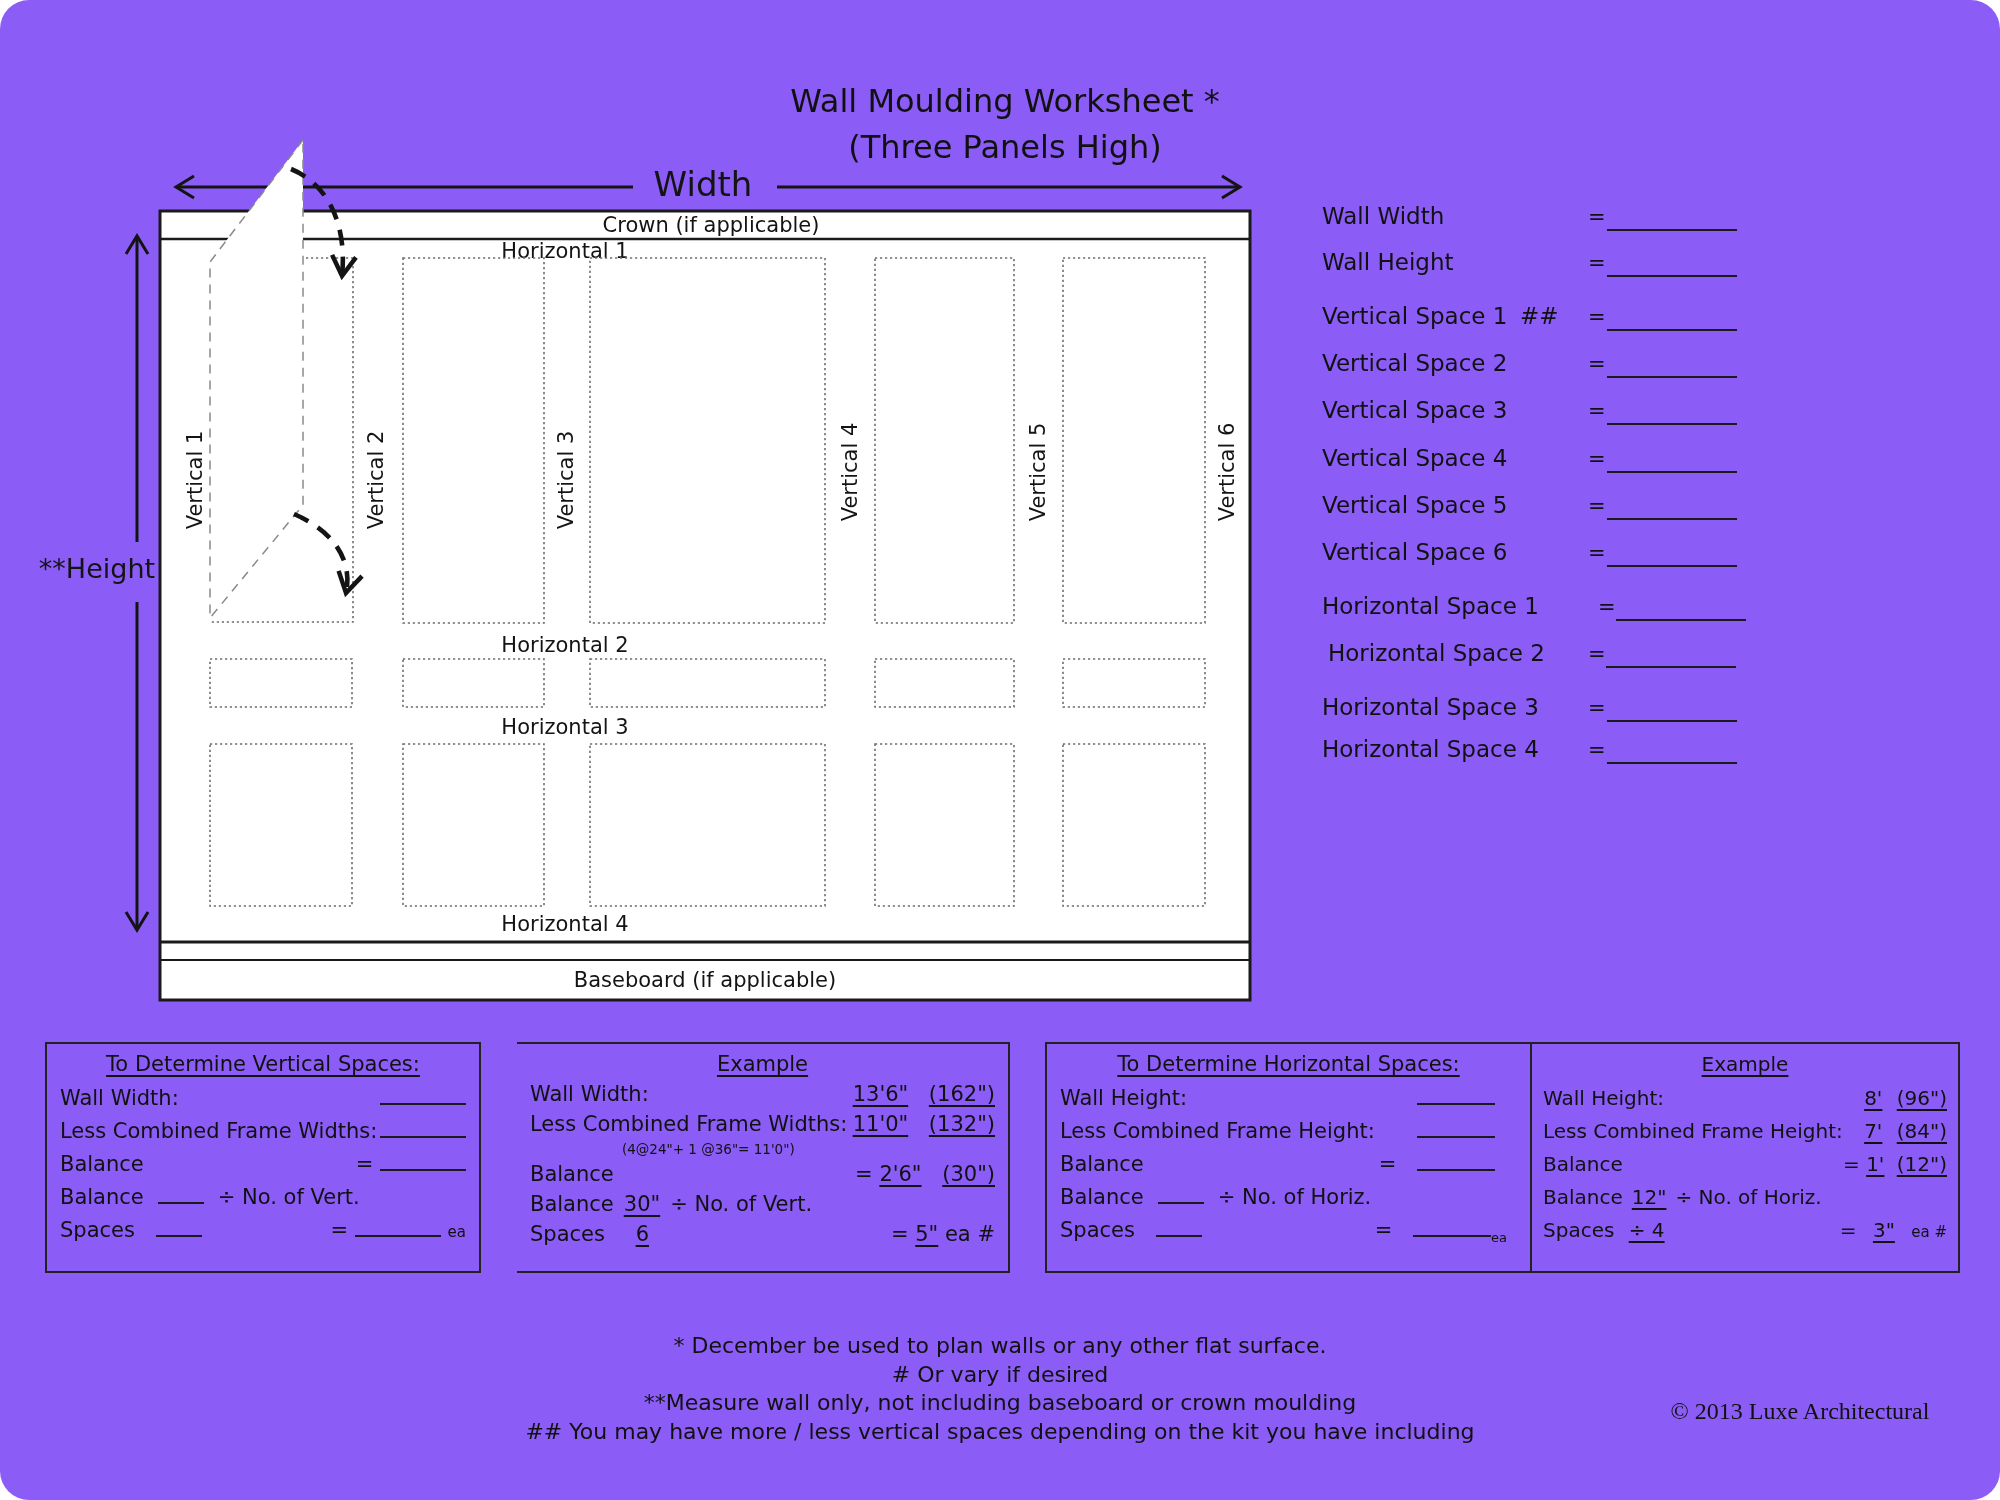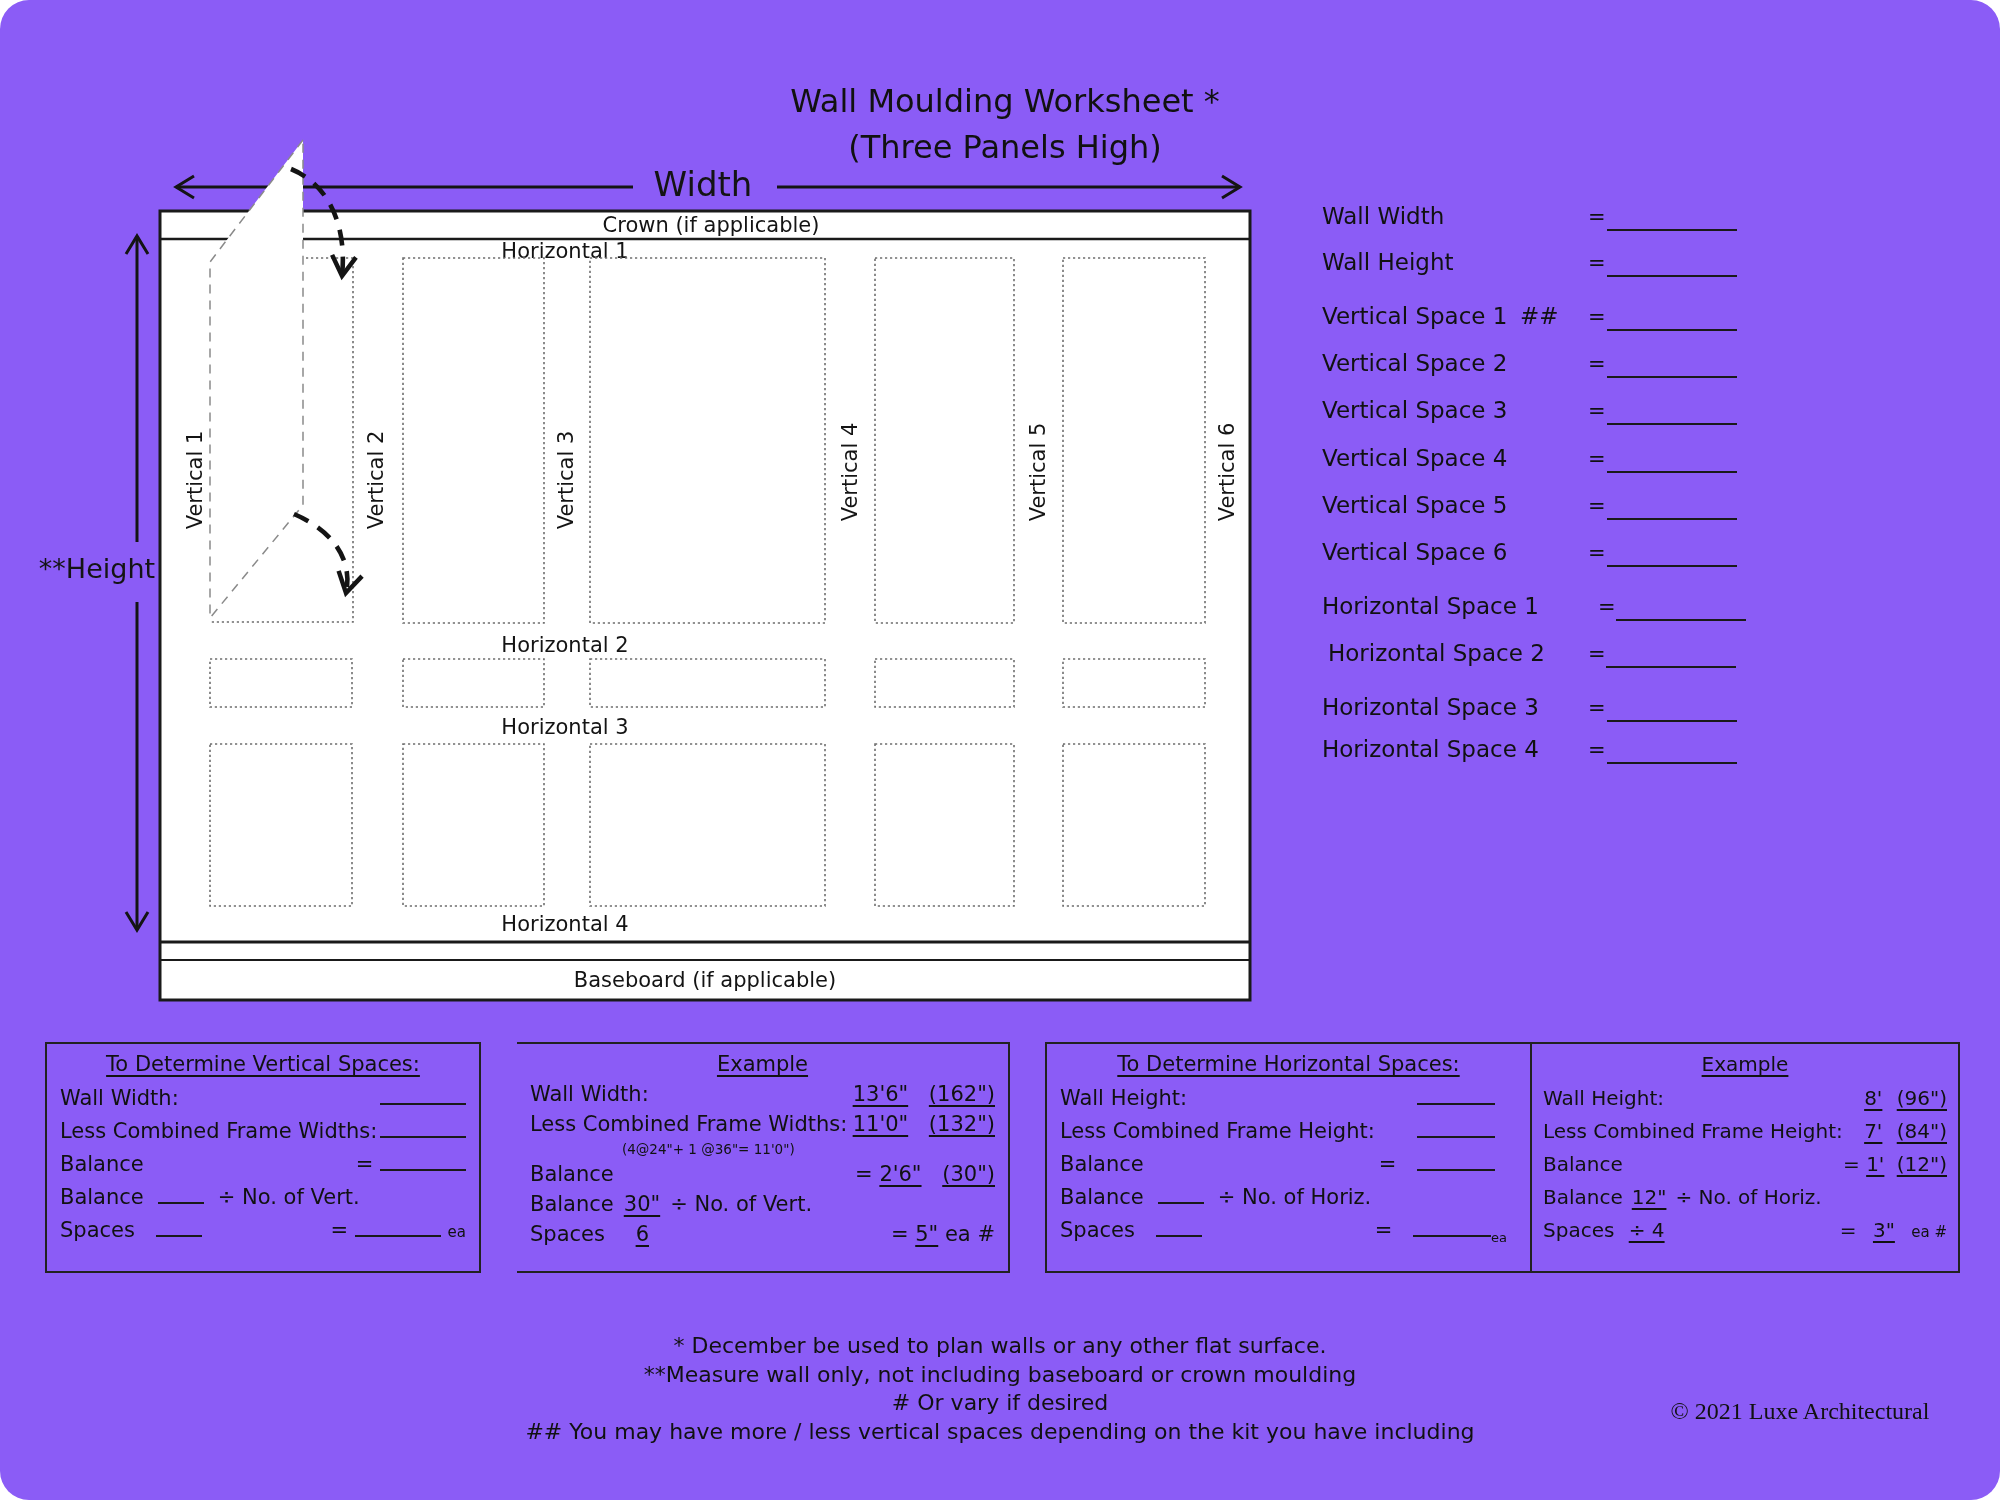--- a/index.html
+++ b/index.html
@@ -299,20 +299,20 @@
       <span><span>Spaces</span>
         <span class="u" style="margin-left:8px">÷ 4</span></span>
       <span class="rgt"><span>=</span>
         <span class="u" style="padding:0 10px">3"</span>
         <span class="sm">ea #</span></span>
     </div>
   </div>
 
   <div class="abs footnotes">
     <div>* December be used to plan walls or any other flat surface.</div>
+    <div># Or vary if desired</div>
     <div>**Measure wall only, not including baseboard or crown moulding</div>
-    <div># Or vary if desired</div>
     <div>## You may have more / less vertical spaces depending on the kit you have including</div>
   </div>
 
-  <div class="abs copyright">© 2021 Luxe Architectural</div>
+  <div class="abs copyright">© 2013 Luxe Architectural</div>
 
 </div>
 
 </body></html>

